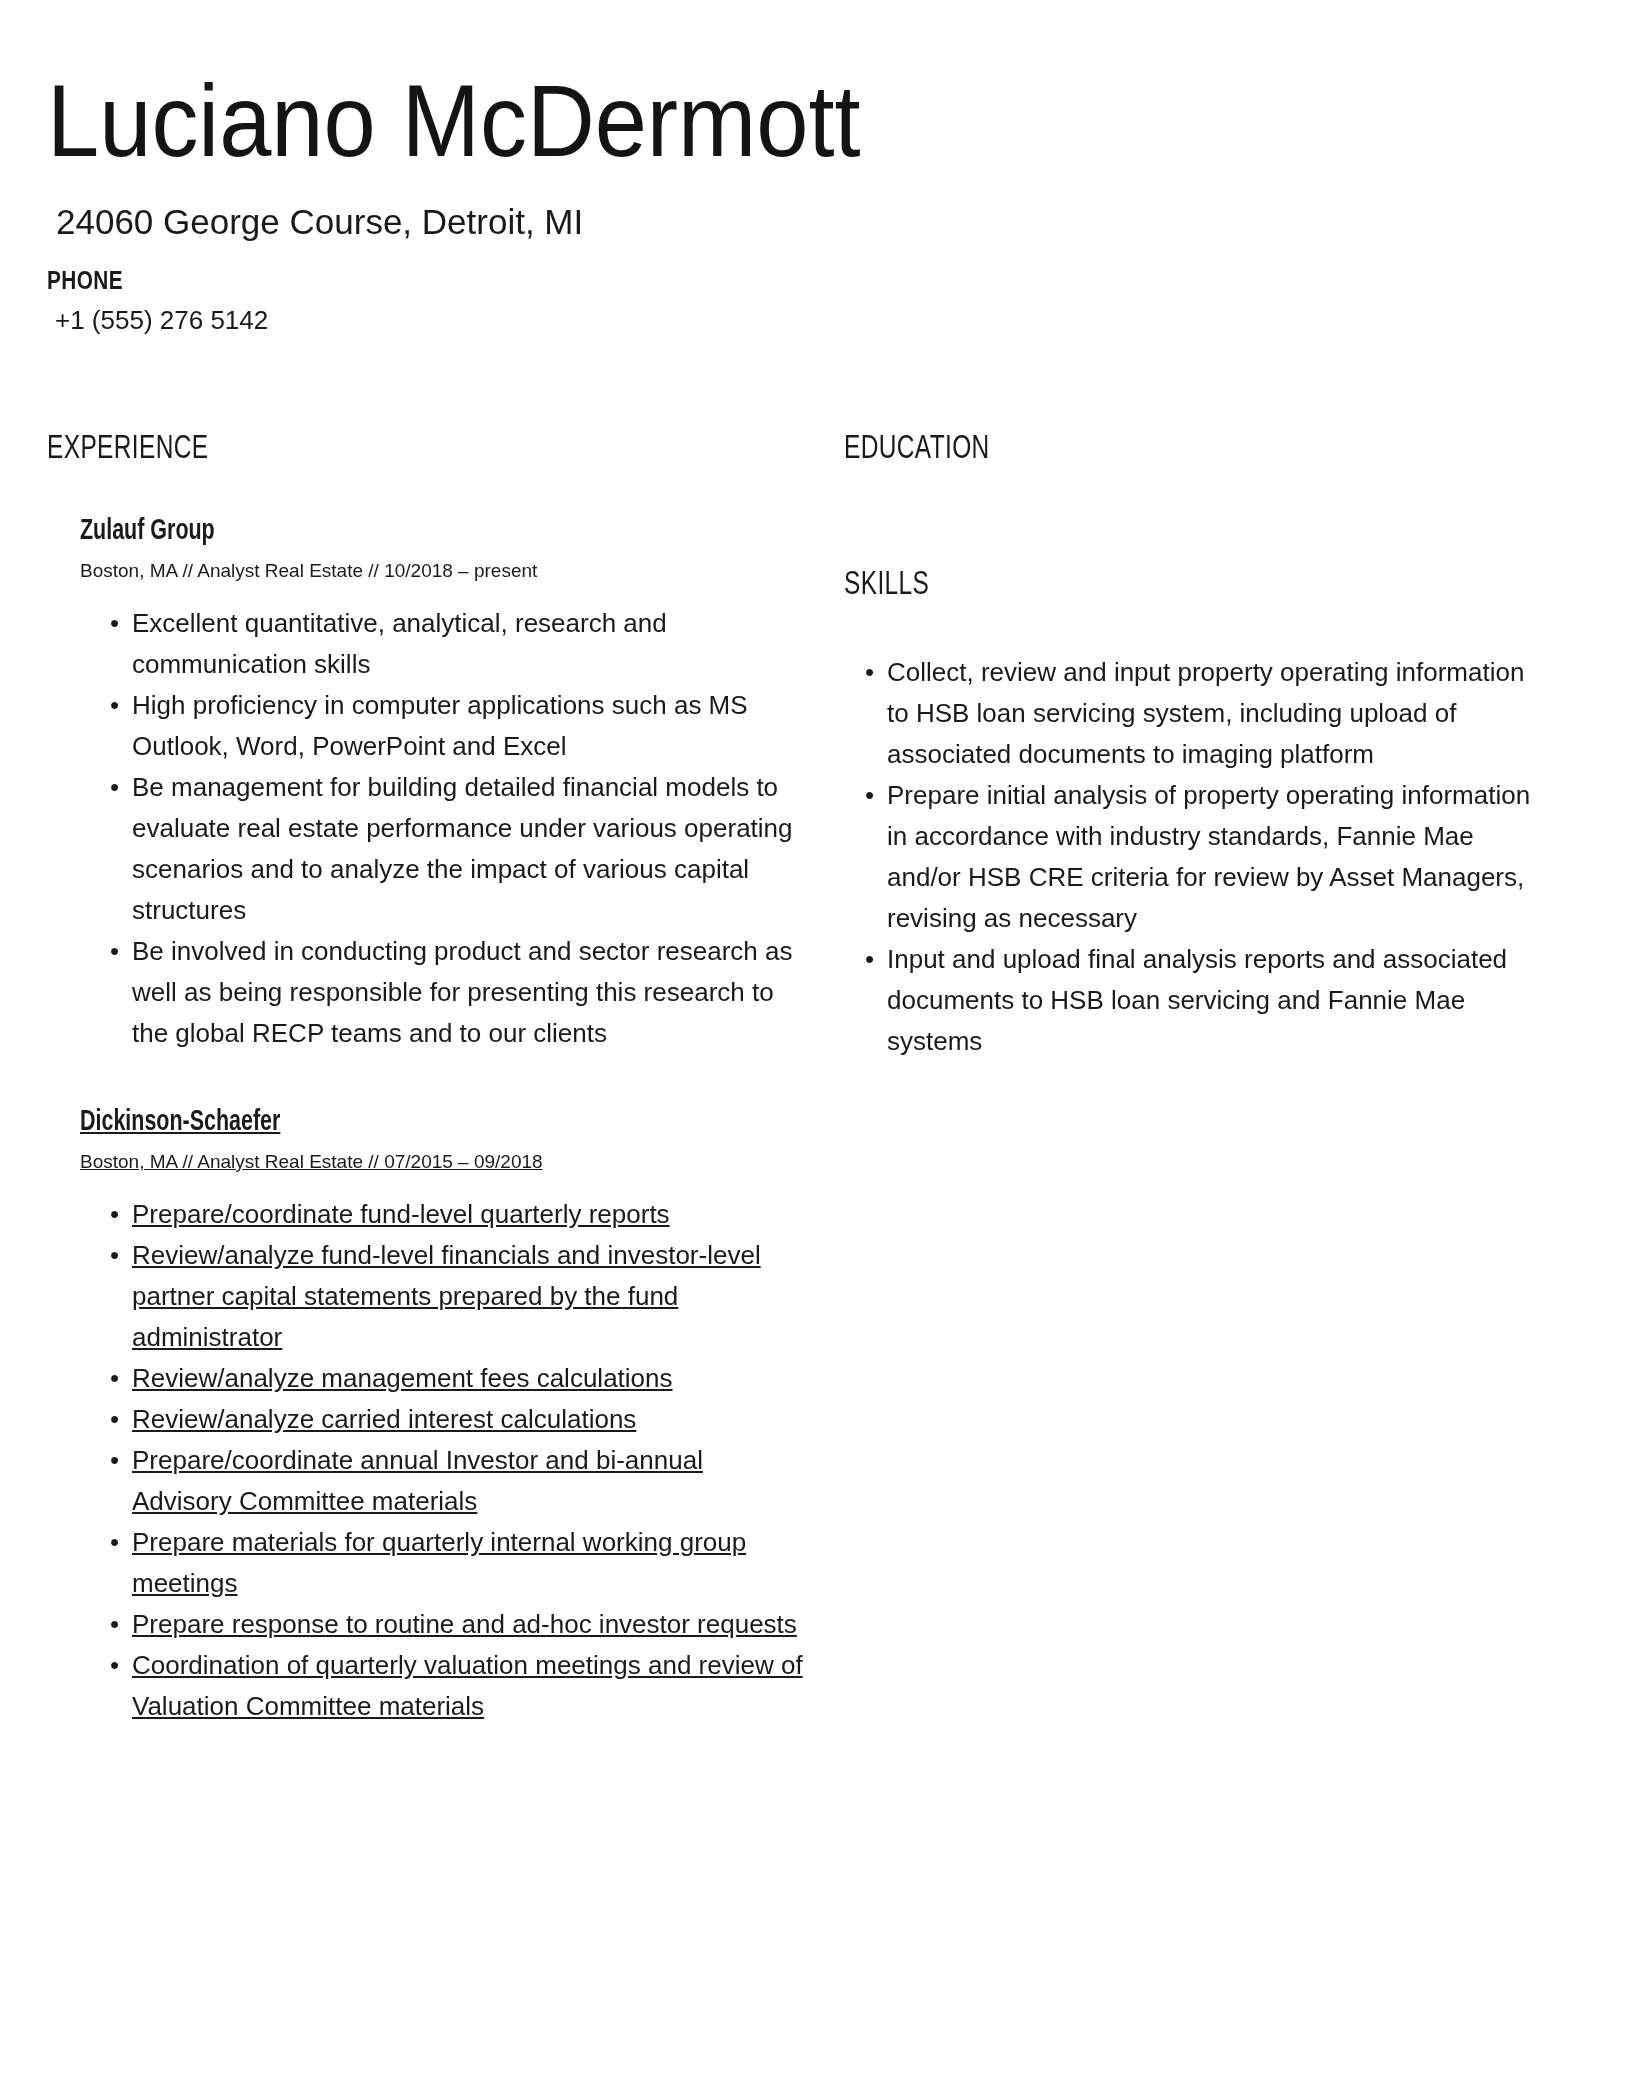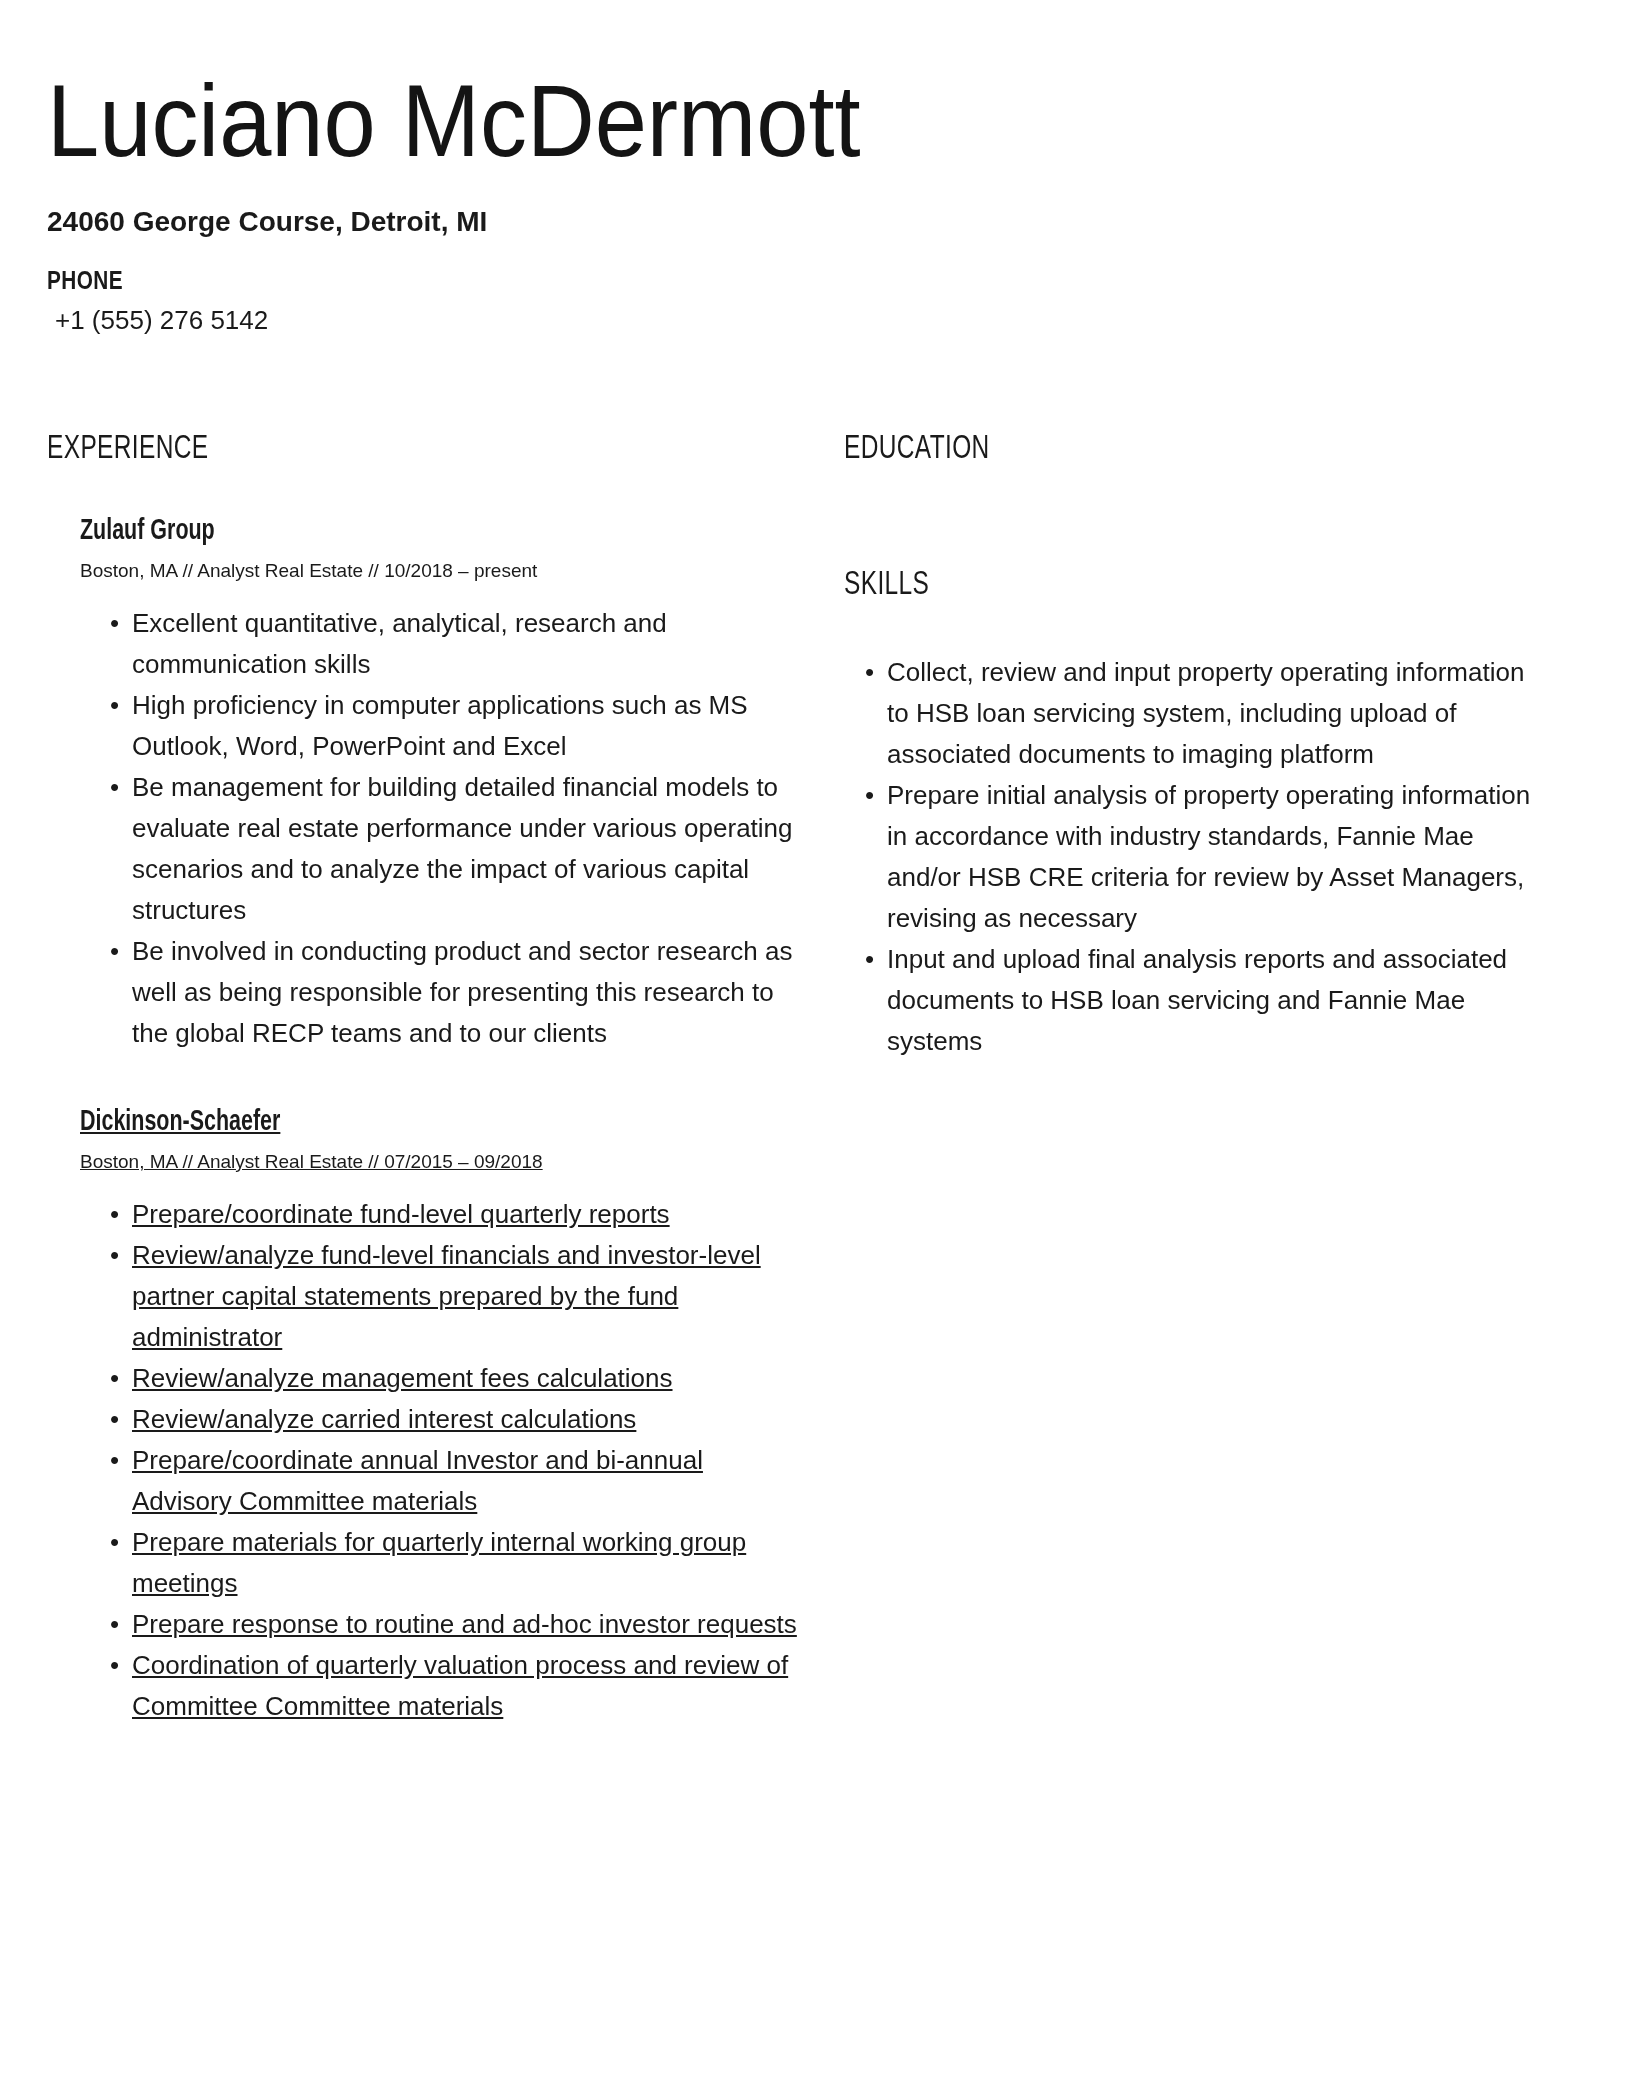--- a/index.html
+++ b/index.html
@@ -22,24 +22,23 @@
     font-size: 102px;
     font-weight: 400;
     line-height: 1.0;
     white-space: nowrap;
     transform: scaleX(0.92);
     transform-origin: 0 0;
     color: #141414;
   }
 
   .address {
-    margin: 30px 0 0 0;
-    font-size: 28px;
+    margin: 30px 0 0 9px;
+    font-size: 35px;
     line-height: 40px;
-    font-weight: bold;
   }
 
   .phone-label {
     margin: 20px 0 0 0;
     font-size: 26px;
     font-weight: 700;
     line-height: 36px;
     transform: scaleX(0.80);
     transform-origin: 0 50%;
     letter-spacing: 0.5px;
@@ -153,21 +152,21 @@
         <h3 class="company">Dickinson-Schaefer</h3>
         <div class="meta">Boston, MA // Analyst Real Estate // 07/2015 – 09/2018</div>
         <ul class="bullets">
             <li>Prepare/coordinate fund-level quarterly reports</li>
             <li>Review/analyze fund-level financials and investor-level partner capital statements prepared by the fund administrator</li>
             <li>Review/analyze management fees calculations</li>
             <li>Review/analyze carried interest calculations</li>
             <li>Prepare/coordinate annual Investor and bi-annual Advisory Committee materials</li>
             <li>Prepare materials for quarterly internal working group meetings</li>
             <li>Prepare response to routine and ad-hoc investor requests</li>
-            <li>Coordination of quarterly valuation process and review of Committee Committee materials</li>
+            <li>Coordination of quarterly valuation meetings and review of Valuation Committee materials</li>
           </ul>
       </div>
     </div>
 
     <div class="col-right">
 
       <div>
         <h2 class="section-title">EDUCATION</h2>
 
       </div>

